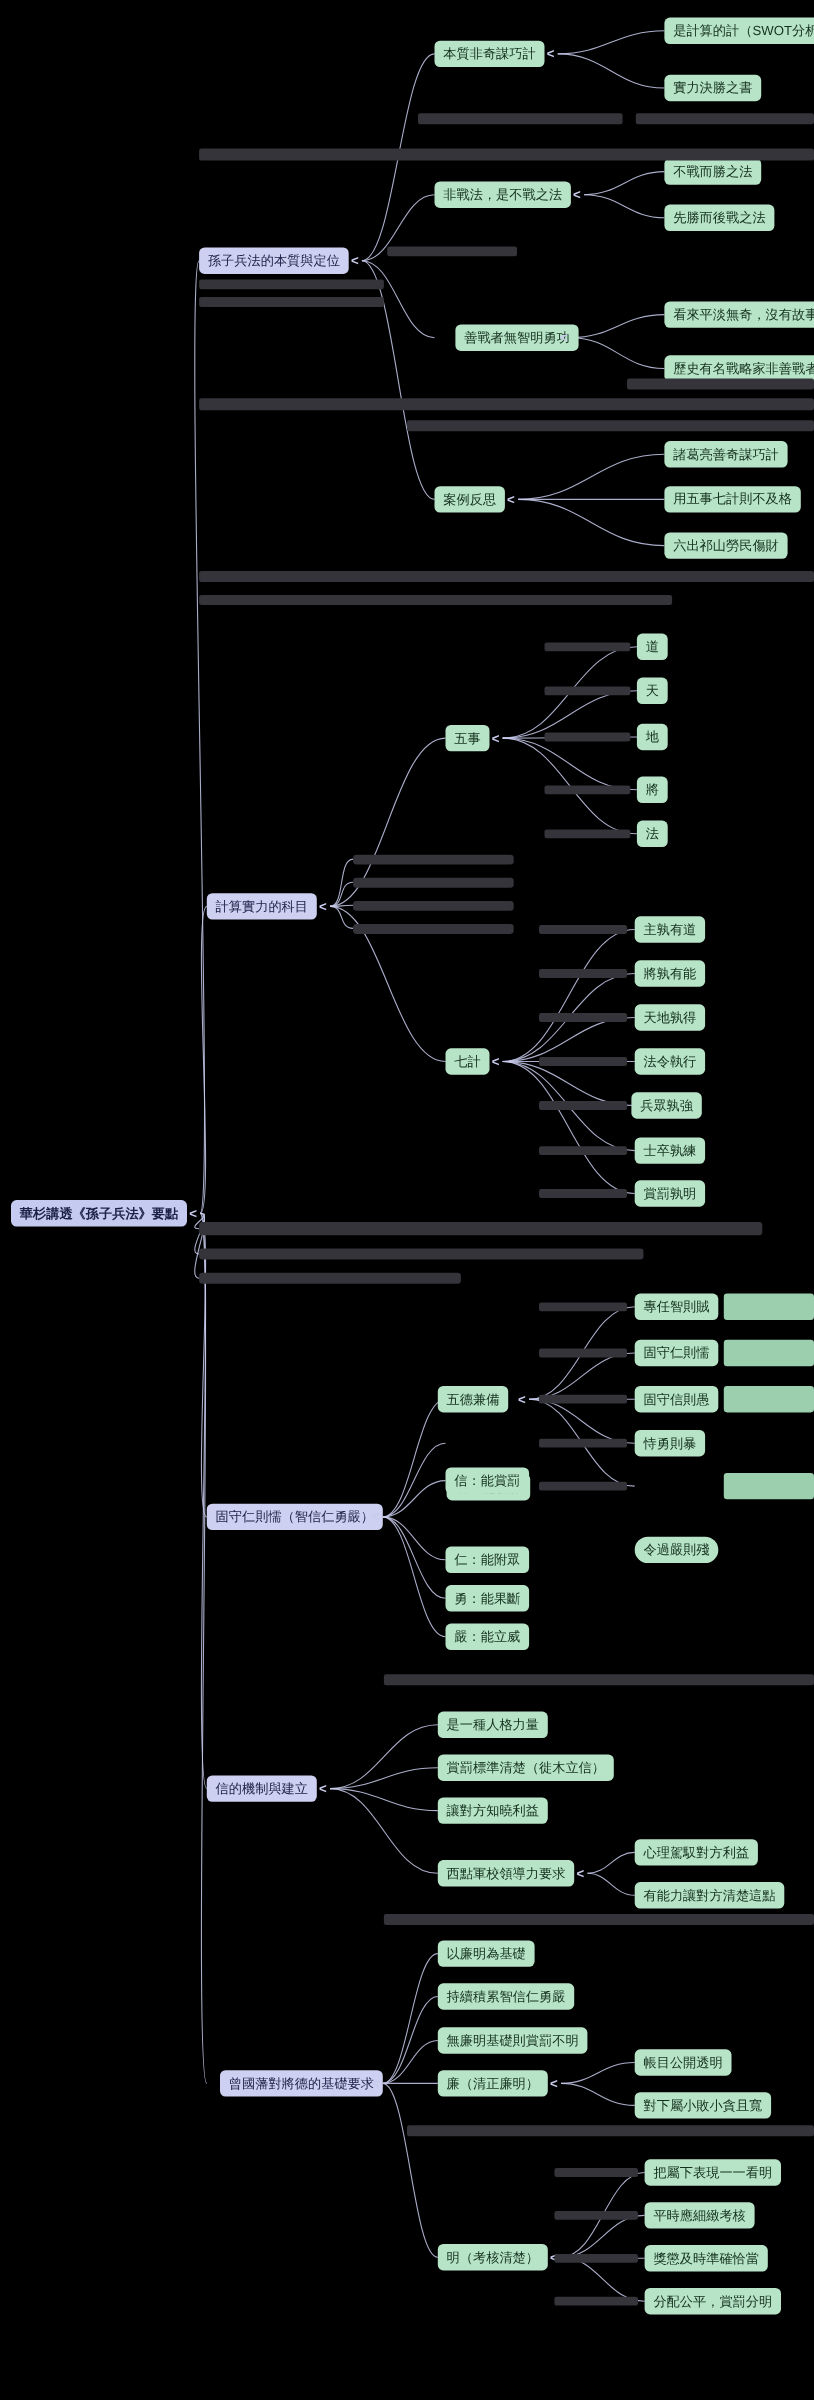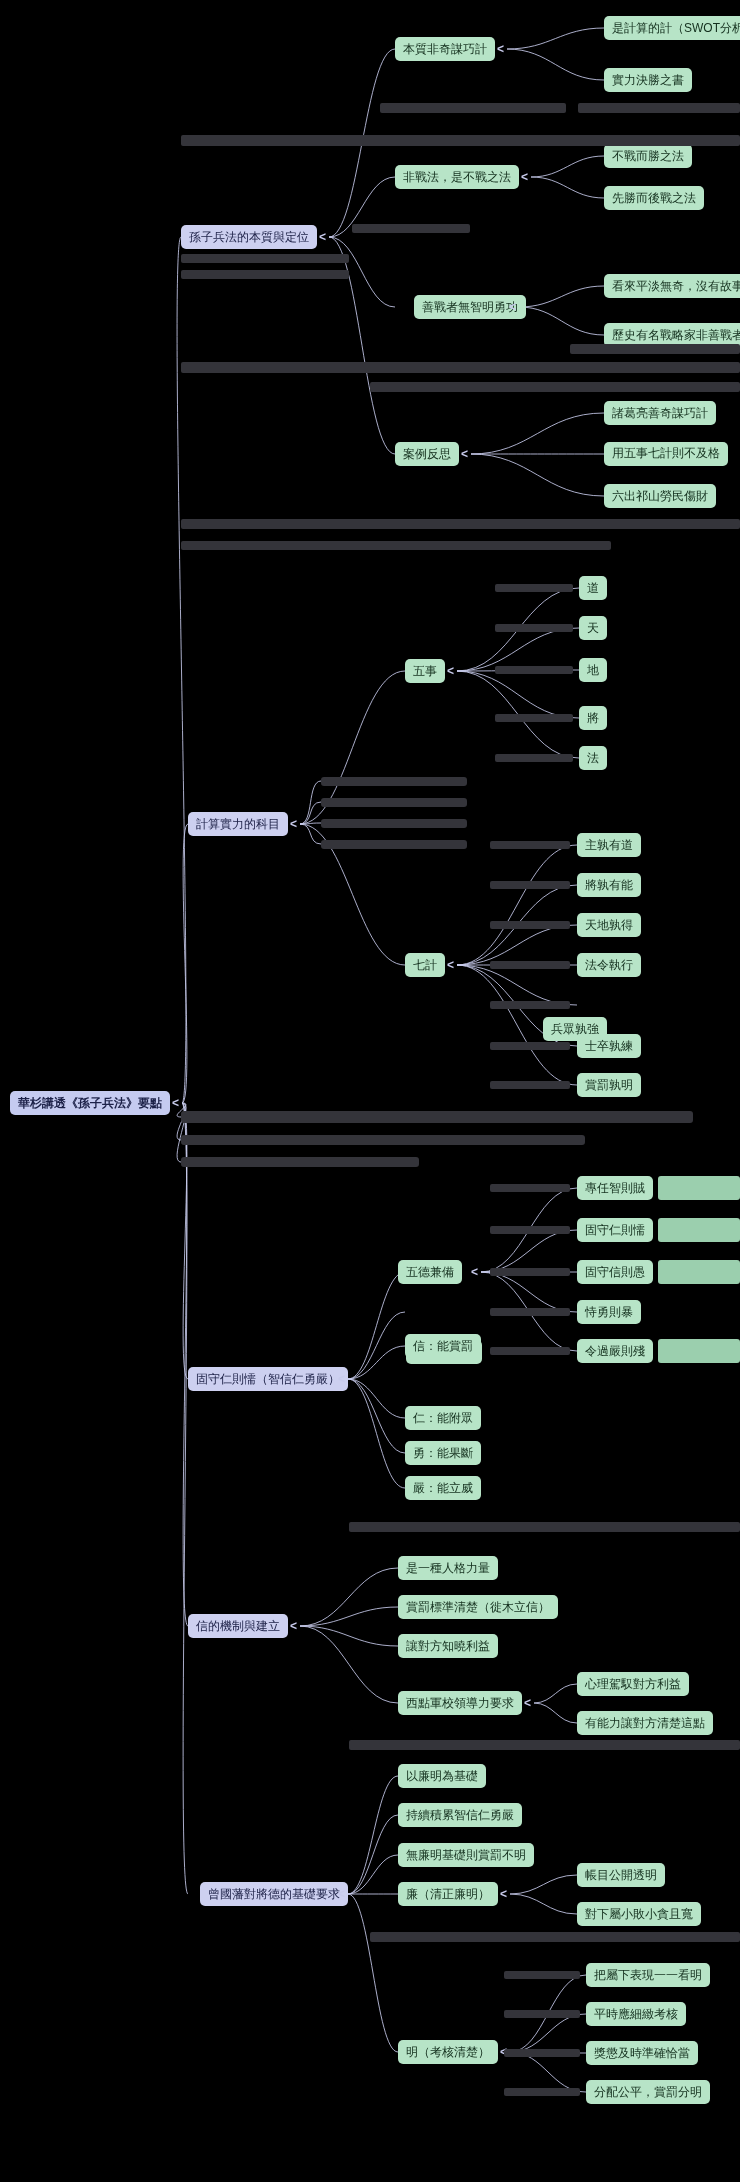--- a/index.html
+++ b/index.html
@@ -176,35 +176,35 @@
     <div class="node dim" style="width: 146px; height: 9px; left: 321px; top: 776.5px;"></div>
     <div class="node dim" style="width: 146px; height: 9px; left: 321px; top: 797.5px;"></div>
     <div class="node dim" style="width: 146px; height: 9px; left: 321px; top: 818.5px;"></div>
     <div class="node dim" style="width: 146px; height: 9px; left: 321px; top: 839.5px;"></div>
     <div class="node leaf" style="left: 405px; top: 953px;">七計</div>
     <div class="fold-arrow" style="left: 447px; top: 957px;">&lt;</div>
     <div class="node leaf" style="left: 577px; top: 833px;">主孰有道</div>
     <div class="node leaf" style="left: 577px; top: 873px;">將孰有能</div>
     <div class="node leaf" style="left: 577px; top: 913px;">天地孰得</div>
     <div class="node leaf" style="left: 577px; top: 953px;">法令執行</div>
-    <div class="node leaf" style="left: 543px; top: 993px; margin-top: 24px;">兵眾孰強</div>
+    <div class="node leaf" style="left: 574px; top: 993px;">兵眾孰強</div>
     <div class="node leaf" style="left: 577px; top: 1034px;">士卒孰練</div>
     <div class="node leaf" style="left: 577px; top: 1073px;">賞罰孰明</div>
     <div class="node dim" style="width: 512px; height: 12px; left: 181px; top: 1111px;"></div>
     <div class="node dim" style="width: 404px; height: 10px; left: 181px; top: 1135px;"></div>
     <div class="node dim" style="width: 238px; height: 10px; left: 181px; top: 1157px;"></div>
     <div class="node branch" style="left: 188px; top: 1367px;">固守仁則懦（智信仁勇嚴）</div>
     <div class="fold-arrow" style="left: 338px; top: 1371px;">&lt;</div>
     <div class="node leaf" style="left: 398px; top: 1260px;">五德兼備</div>
     <div class="fold-arrow" style="left: 471px; top: 1264px;">&lt;</div>
     <div class="node leaf" style="left: 577px; top: 1176px;">專任智則賊</div>
     <div class="node leaf" style="left: 577px; top: 1218px;">固守仁則懦</div>
     <div class="node leaf" style="left: 577px; top: 1260px;">固守信則愚</div>
     <div class="node leaf" style="left: 577px; top: 1300px;">恃勇則暴</div>
-    <div class="node leaf" style="left: 577px; top: 1339px;">令過嚴則殘</div>
+    <div class="node leaf" style="left: 577px; top: 1397px; border-radius: 12px;">令過嚴則殘</div>
     <div class="node leaf" style="left: 406px; top: 1300px; margin-top: 40px;">智：能發謀</div>
     <div class="node leaf" style="left: 405px; top: 1334px;">信：能賞罰</div>
     <div class="node leaf" style="left: 405px; top: 1406px;">仁：能附眾</div>
     <div class="node leaf" style="left: 405px; top: 1441px;">勇：能果斷</div>
     <div class="node leaf" style="left: 405px; top: 1476px;">嚴：能立威</div>
     <div class="node branch" style="left: 188px; top: 1614px;">信的機制與建立</div>
     <div class="fold-arrow" style="left: 290px; top: 1618px;">&lt;</div>
     <div class="node leaf" style="left: 398px; top: 1556px;">是一種人格力量</div>
     <div class="node leaf" style="left: 398px; top: 1595px;">賞罰標準清楚（徙木立信）</div>
     <div class="node leaf" style="left: 398px; top: 1634px;">讓對方知曉利益</div>

